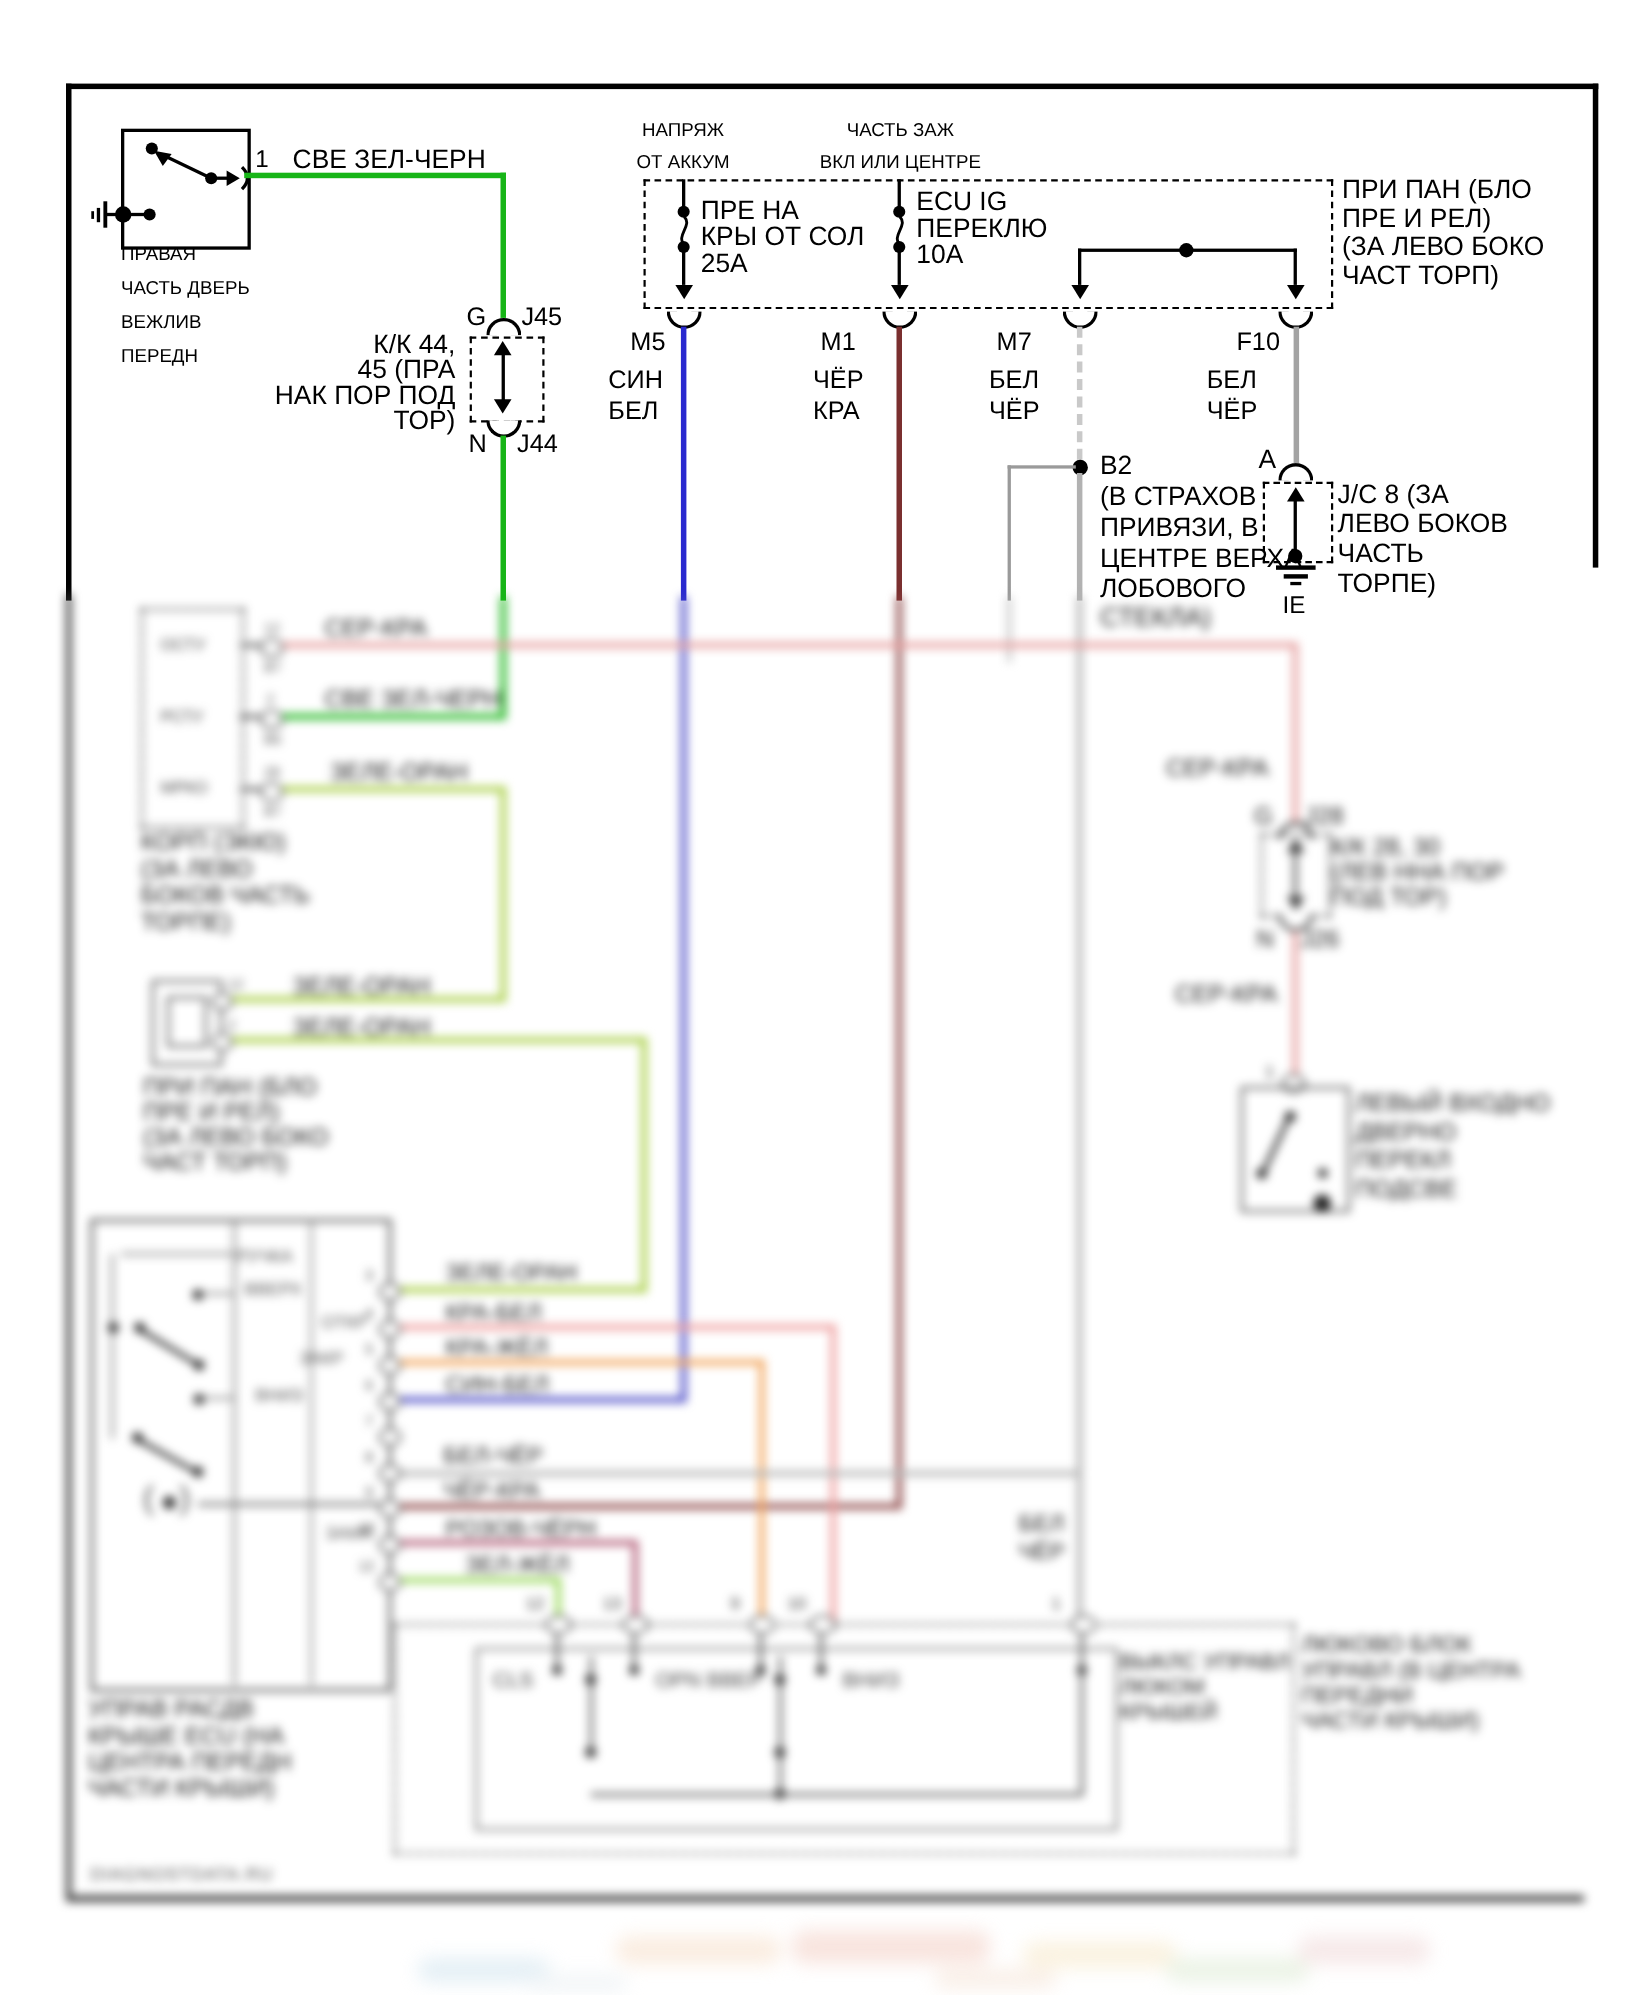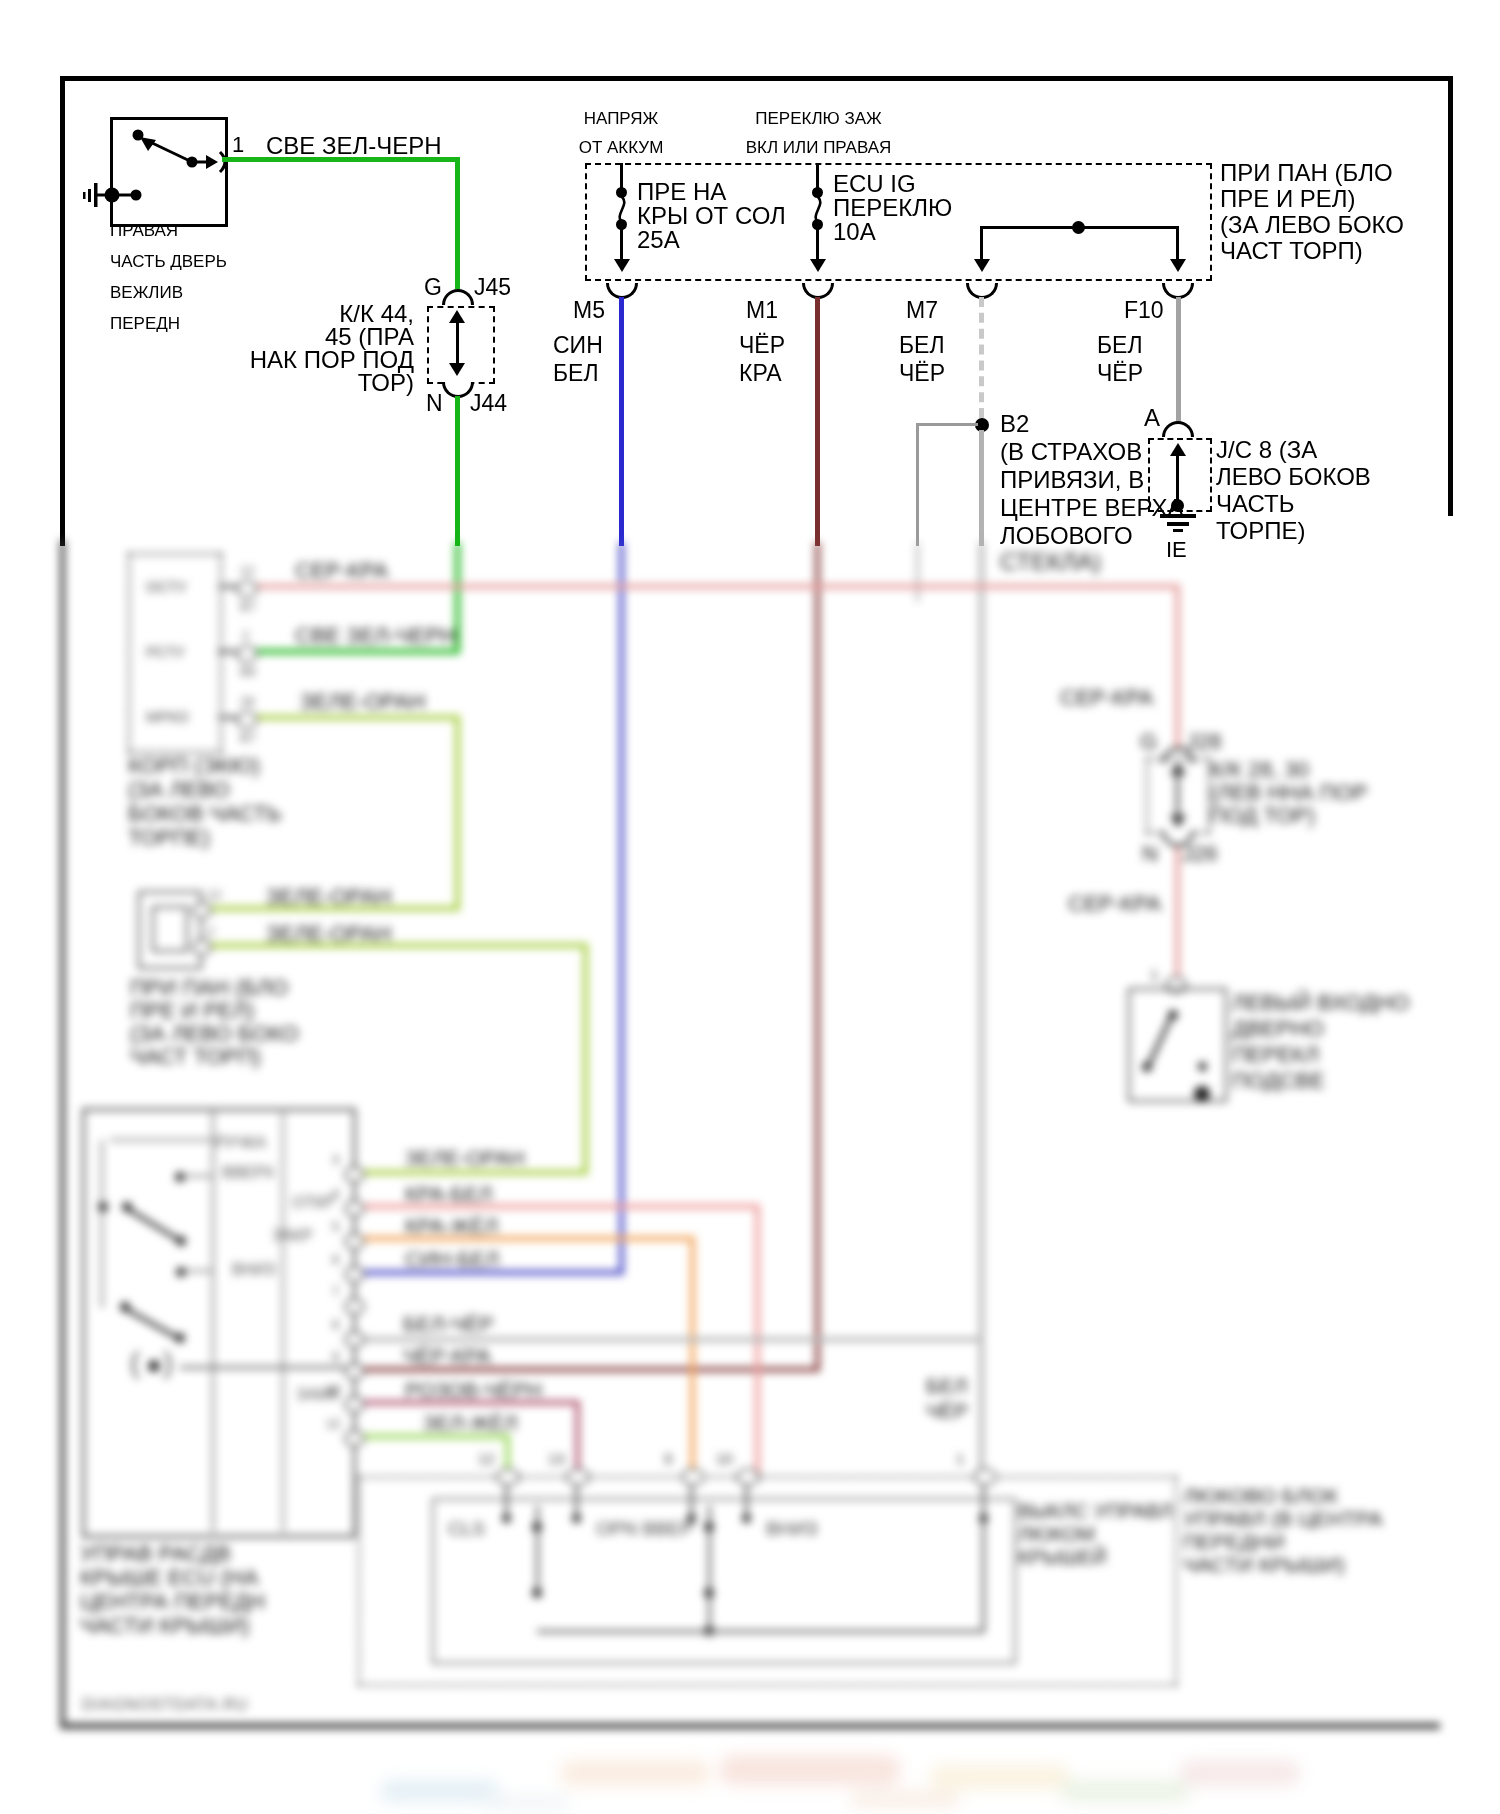--- a/index.html
+++ b/index.html
@@ -82,22 +82,22 @@
     <div>НАК ПОР ПОД</div>
       <div>ТОР)</div>
   </div>
   <div class="vl" style="left:455px;top:396px;width:5px;height:150px;background:#17b517"></div>
 
   <div class="t s25" style="left:521px;top:104px;width:200px;text-align:center;line-height:29px">
     <div>НАПРЯЖ</div>
       <div>ОТ АККУМ</div>
   </div>
   <div class="t s25" style="left:716px;top:104px;width:205px;text-align:center;line-height:29px">
-    <div>ПЕРЕКЛЮ ЗАЖ</div>
-      <div>ВКЛ ИЛИ ПРАВАЯ</div>
+    <div>ЧАСТЬ ЗАЖ</div>
+      <div>ВКЛ ИЛИ ЦЕНТРЕ</div>
   </div>
 
   <div class="dash" style="left:585px;top:163px;width:623px;height:114px"></div>
 
   <div class="vl" style="left:620px;top:163px;width:3px;height:27px"></div>
   <div class="dot" style="left:616px;top:187px;width:11px;height:11px"></div>
   <svg style="position:absolute;left:613px;top:197px" width="18" height="26" viewBox="0 0 18 26">
     <path d="M9,0 C17,8 1,17 9,26" fill="none" stroke="#000" stroke-width="2.6"></path>
   </svg>
   <div class="dot" style="left:616px;top:219px;width:11px;height:11px"></div>

